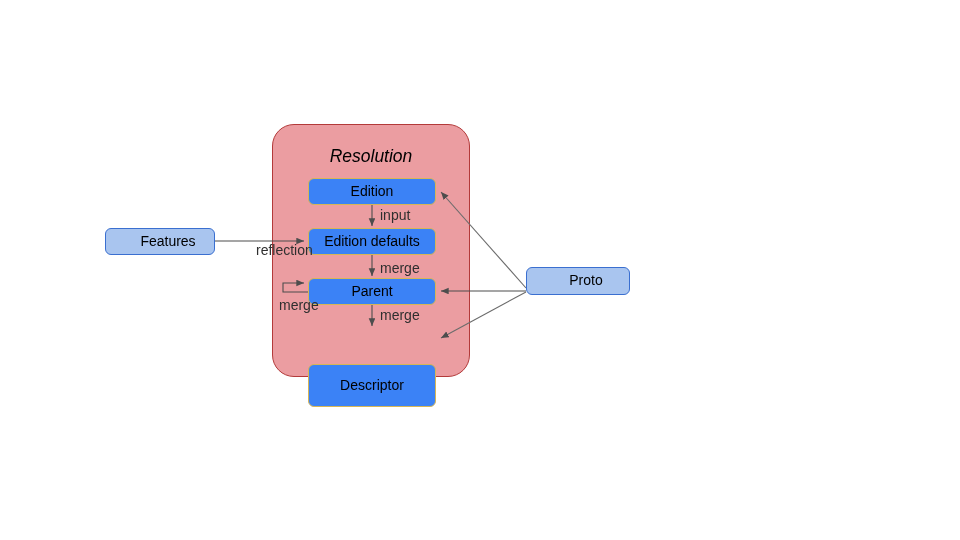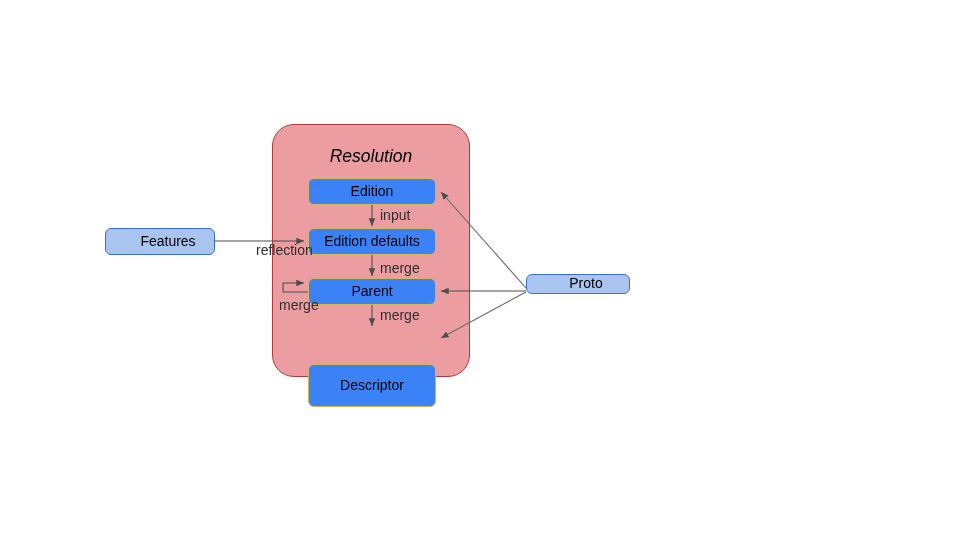--- a/index.html
+++ b/index.html
@@ -75,21 +75,21 @@
     border: 1.5px solid #3A6FD0;
     border-radius: 6px;
     font-size: 14px;
     padding-left: 16px;
   }
   #node-edition          { left: 308px; top: 178px; width: 128px; height: 27px; }
   #node-edition-defaults { left: 308px; top: 228px; width: 128px; height: 27px; }
   #node-parent           { left: 308px; top: 278px; width: 128px; height: 27px; }
   #node-descriptor       { left: 308px; top: 328px; width: 128px; height: 43px; margin-top: 36px; }
   #node-features         { left: 105px; top: 228px; width: 110px; height: 27px; }
-  #node-proto            { left: 526px; top: 274px; width: 104px; height: 20px; }
+  #node-proto            { left: 526px; top: 267px; width: 104px; height: 28px; }
 
   .edge-label {
     position: absolute;
     font-size: 14px;
     color: #2F2F2F;
     white-space: nowrap;
     line-height: 1;
   }
   #label-input      { left: 380px; top: 208px; }
   #label-merge-1    { left: 380px; top: 261px; }

